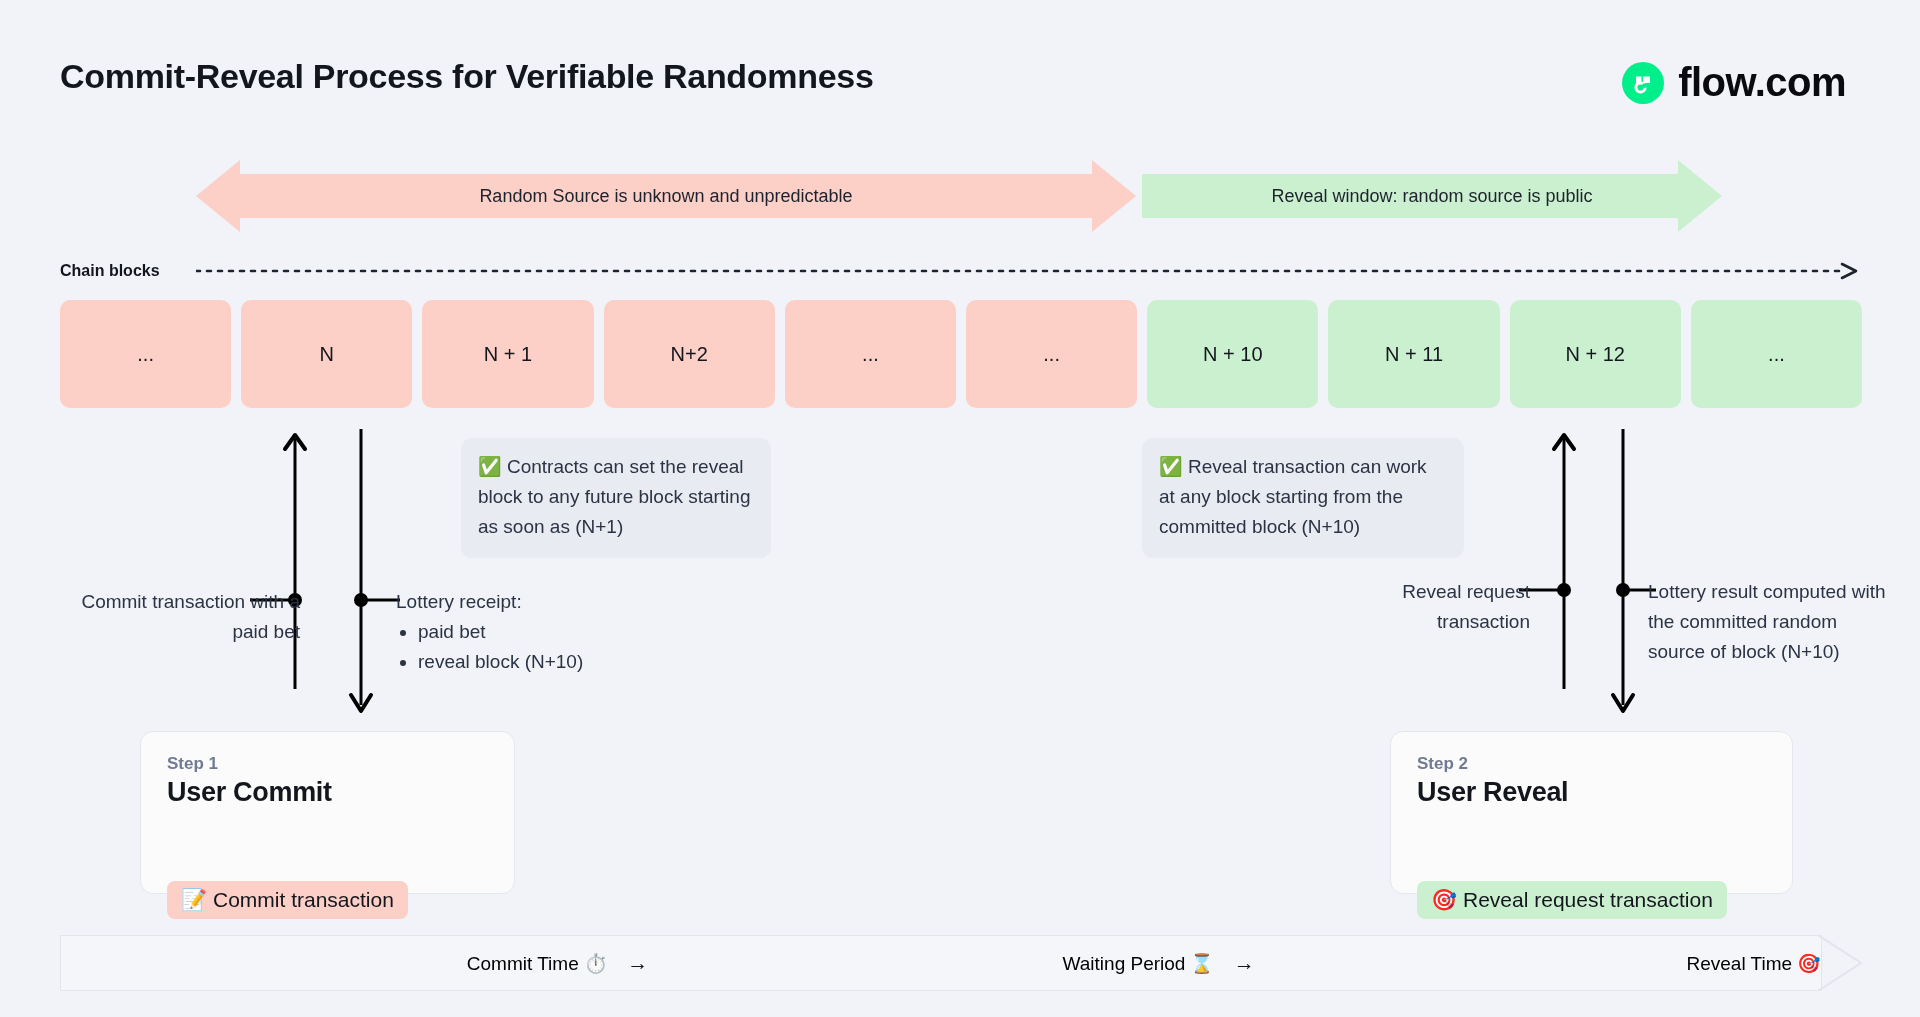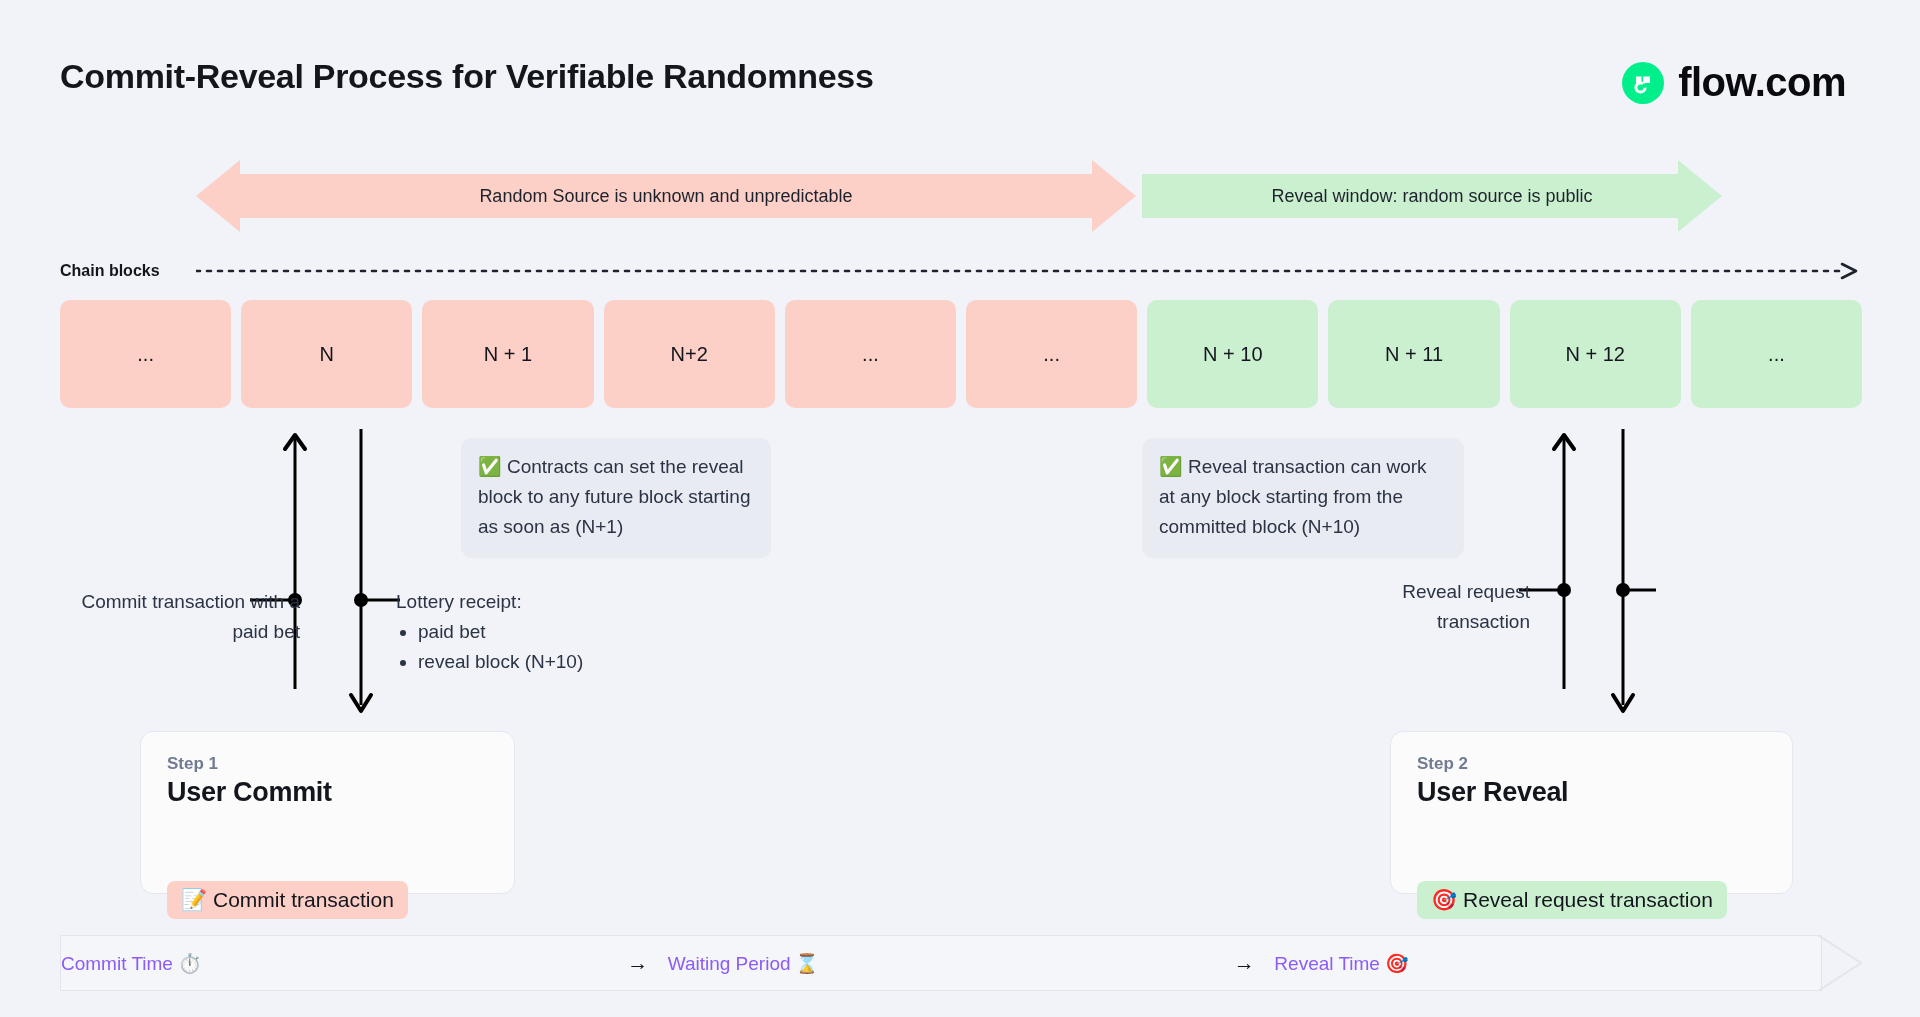--- a/index.html
+++ b/index.html
@@ -110,21 +110,21 @@
 
   
   .timeline{
     position:absolute;left:60px;top:931px;width:1802px;height:56px;
   }
   .tl-body{
     position:absolute;left:0;top:0;width:1762px;height:56px;
     border:1px solid #e2e5ec;box-sizing:border-box;background:#f4f6fa;
     display:flex;align-items:center;
   }
-  .tl-cell{flex:1 1 0;text-align:left;font-size:19px;color:#8b5cf6;white-space:nowrap;}
+  .tl-cell{flex:1 1 0;text-align:right;font-size:19px;color:#000000;white-space:nowrap;}
   .tl-arrow{width:60px;text-align:center;font-size:21px;color:#14161d;}
   .tl-tip{position:absolute;right:0;top:0;width:44px;height:56px;}
 </style>
 </head>
 <body>
 
 <div class="stage">
 
   <div class="title">Commit-Reveal Process for Verifiable Randomness</div>
 
@@ -225,20 +225,21 @@
 
   <div class="anno" id="anno-receipt">
     <div>Lottery receipt:</div>
     <ul id="receipt-list">
         <li>paid bet</li>
         <li>reveal block (N+10)</li>
       </ul>
   </div>
 
   <div class="anno" id="anno-reveal-req">Reveal request transaction</div>
+  <div class="anno" id="anno-result">Lottery result computed with the committed random source of block (N+10)</div>
 
   <div class="card" id="card-step1">
     <div class="card-step">Step 1</div>
     <div class="card-title">User Commit</div>
     <div class="chip pink">
       <span>📝</span>
       <span>Commit transaction</span>
     </div>
   </div>
 

